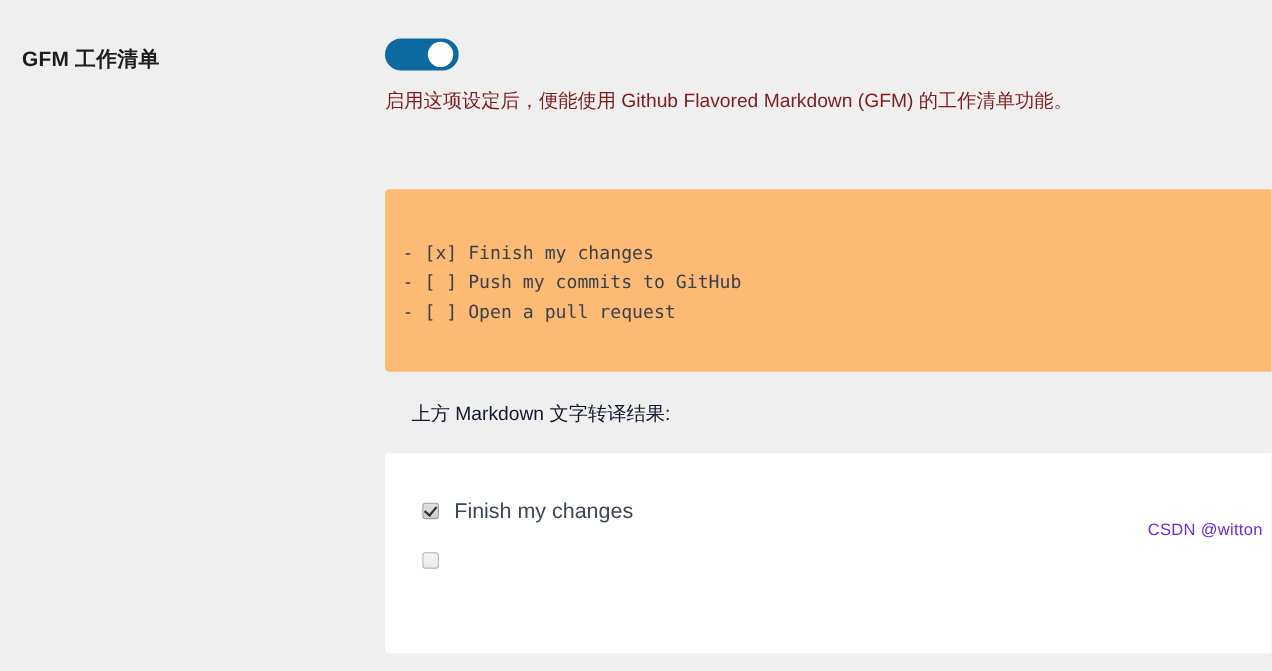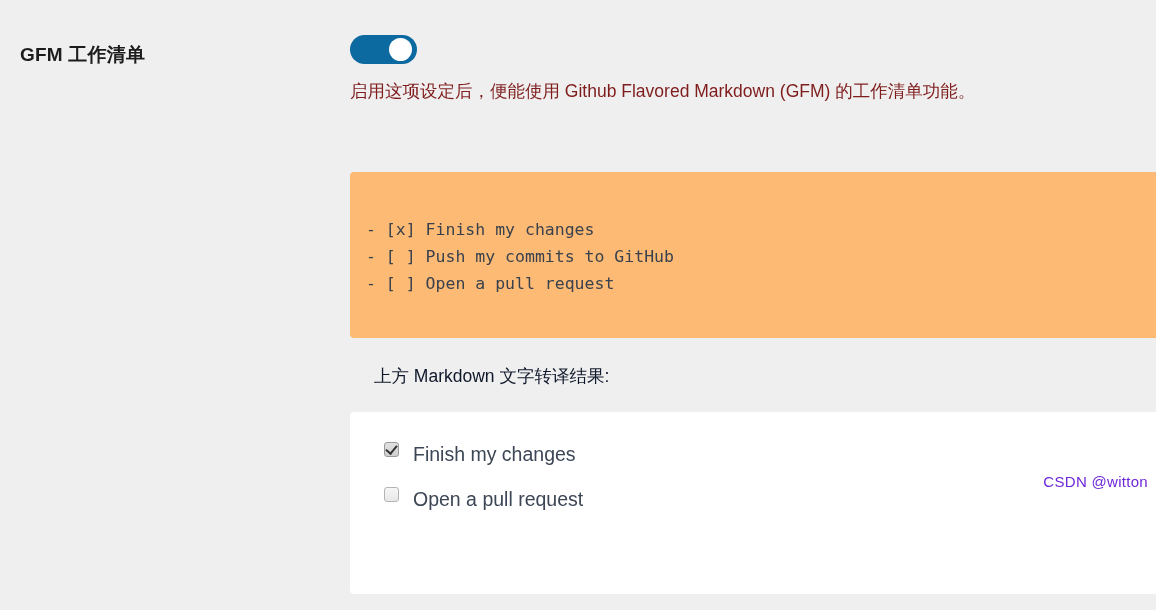--- a/index.html
+++ b/index.html
@@ -122,20 +122,21 @@
   .task-list {
     position: absolute;
     left: 34px;
     top: 30px;
     margin: 0;
     padding: 0;
     list-style: none;
   }
   .task-item {
     display: flex;
+    align-items: center;
     height: 45px;
     font-size: 19.5px;
     color: #3c4655;
     line-height: 24px;
   }
   .task-item .cb {
     position: relative;
     flex: 0 0 auto;
     width: 15px;
     height: 15px;
@@ -197,20 +198,19 @@
   <div class="caption">上方 Markdown 文字转译结果:</div>
 
   <div class="result-panel">
     <ul class="task-list">
       <li class="task-item">
         <span class="cb checked"></span>
         <span class="task-text">Finish my changes</span>
       </li>
       <li class="task-item">
         <span class="cb"></span>
-        <span class="task-text">Open a pull request</span>
       </li>
     </ul>
   </div>
 
   <div class="watermark">CSDN @witton</div>
 
 </div>
 
 </body></html>

